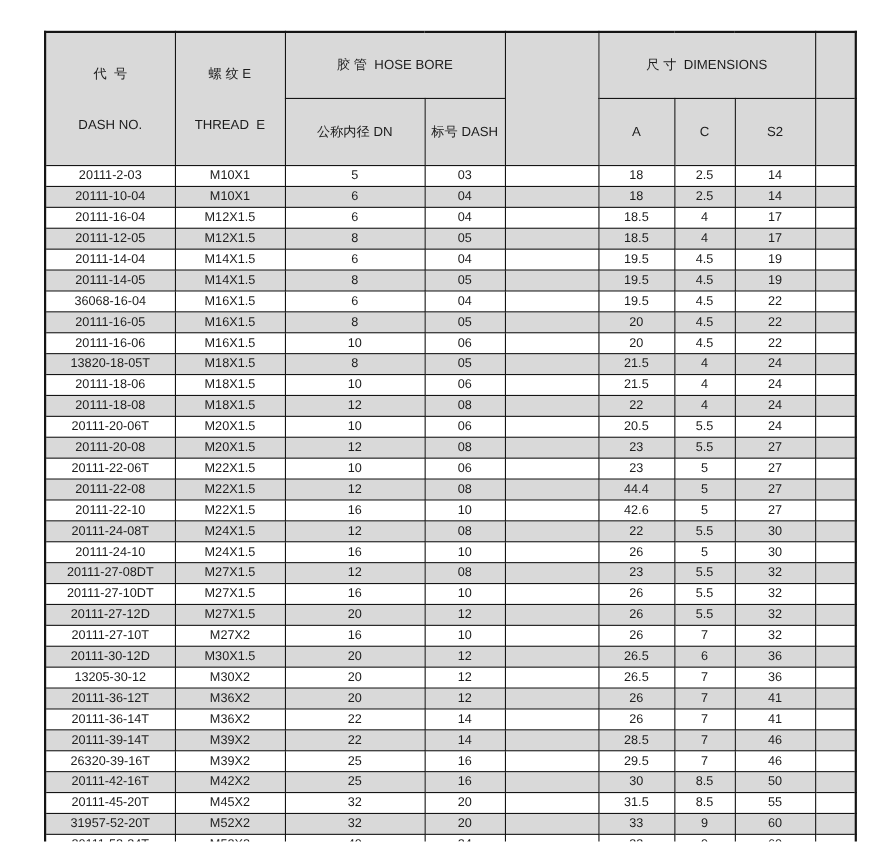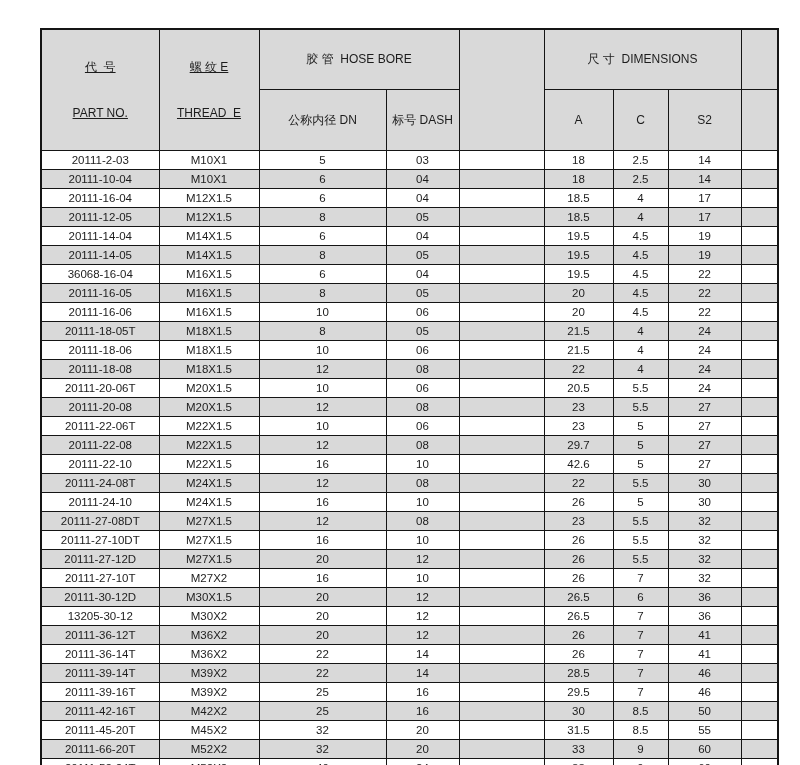--- a/index.html
+++ b/index.html
@@ -27,21 +27,21 @@
     border:1px solid var(--border);
     padding:0 2px;text-align:center;vertical-align:middle;
     font-weight:normal;color:var(--text);
     overflow:hidden;white-space:nowrap;
   }
   thead th{
     background:var(--header-bg);
     font-size:12px;height:19px;white-space:pre;
   }
   thead th.two-line{height:38px;}
-  thead th.two-line div{line-height:18px;text-decoration:underline;}
+  thead th.two-line div{line-height:18px;}
   tbody td{
     font-size:11.5px;height:18.8px;line-height:18px;
     background:#ffffff;
   }
   tbody tr:nth-child(even) td{background:var(--alt-row-bg);}
 </style>
 </head>
 <body>
 
 <div class="page">
@@ -54,21 +54,21 @@
       <col style="width:85px">
       <col style="width:69px">
       <col style="width:55px">
       <col style="width:73px">
       <col style="width:37px">
     </colgroup>
     <thead>
       <tr>
         <th rowspan="2" class="two-line">
           <div>代  号</div>
-          <div>PART NO.</div>
+          <div>DASH NO.</div>
         </th>
         <th rowspan="2" class="two-line">
           <div>螺 纹 E</div>
           <div>THREAD  E</div>
         </th>
         <th colspan="2">胶 管  HOSE BORE</th>
         <th rowspan="2"></th>
         <th colspan="3">尺 寸  DIMENSIONS</th>
         <th></th>
       </tr>
@@ -175,21 +175,21 @@
           <td>M16X1.5</td>
           <td>10</td>
           <td>06</td>
           <td></td>
           <td>20</td>
           <td>4.5</td>
           <td>22</td>
           <td></td>
         </tr>
         <tr>
-          <td>20111-18-05T</td>
+          <td>13820-18-05T</td>
           <td>M18X1.5</td>
           <td>8</td>
           <td>05</td>
           <td></td>
           <td>21.5</td>
           <td>4</td>
           <td>24</td>
           <td></td>
         </tr>
         <tr>
@@ -246,21 +246,21 @@
           <td>5</td>
           <td>27</td>
           <td></td>
         </tr>
         <tr>
           <td>20111-22-08</td>
           <td>M22X1.5</td>
           <td>12</td>
           <td>08</td>
           <td></td>
-          <td>29.7</td>
+          <td>44.4</td>
           <td>5</td>
           <td>27</td>
           <td></td>
         </tr>
         <tr>
           <td>20111-22-10</td>
           <td>M22X1.5</td>
           <td>16</td>
           <td>10</td>
           <td></td>
@@ -384,21 +384,21 @@
           <td>M39X2</td>
           <td>22</td>
           <td>14</td>
           <td></td>
           <td>28.5</td>
           <td>7</td>
           <td>46</td>
           <td></td>
         </tr>
         <tr>
-          <td>20111-39-16T</td>
+          <td>26320-39-16T</td>
           <td>M39X2</td>
           <td>25</td>
           <td>16</td>
           <td></td>
           <td>29.5</td>
           <td>7</td>
           <td>46</td>
           <td></td>
         </tr>
         <tr>
@@ -417,21 +417,21 @@
           <td>M45X2</td>
           <td>32</td>
           <td>20</td>
           <td></td>
           <td>31.5</td>
           <td>8.5</td>
           <td>55</td>
           <td></td>
         </tr>
         <tr>
-          <td>20111-66-20T</td>
+          <td>31957-52-20T</td>
           <td>M52X2</td>
           <td>32</td>
           <td>20</td>
           <td></td>
           <td>33</td>
           <td>9</td>
           <td>60</td>
           <td></td>
         </tr>
         <tr>

